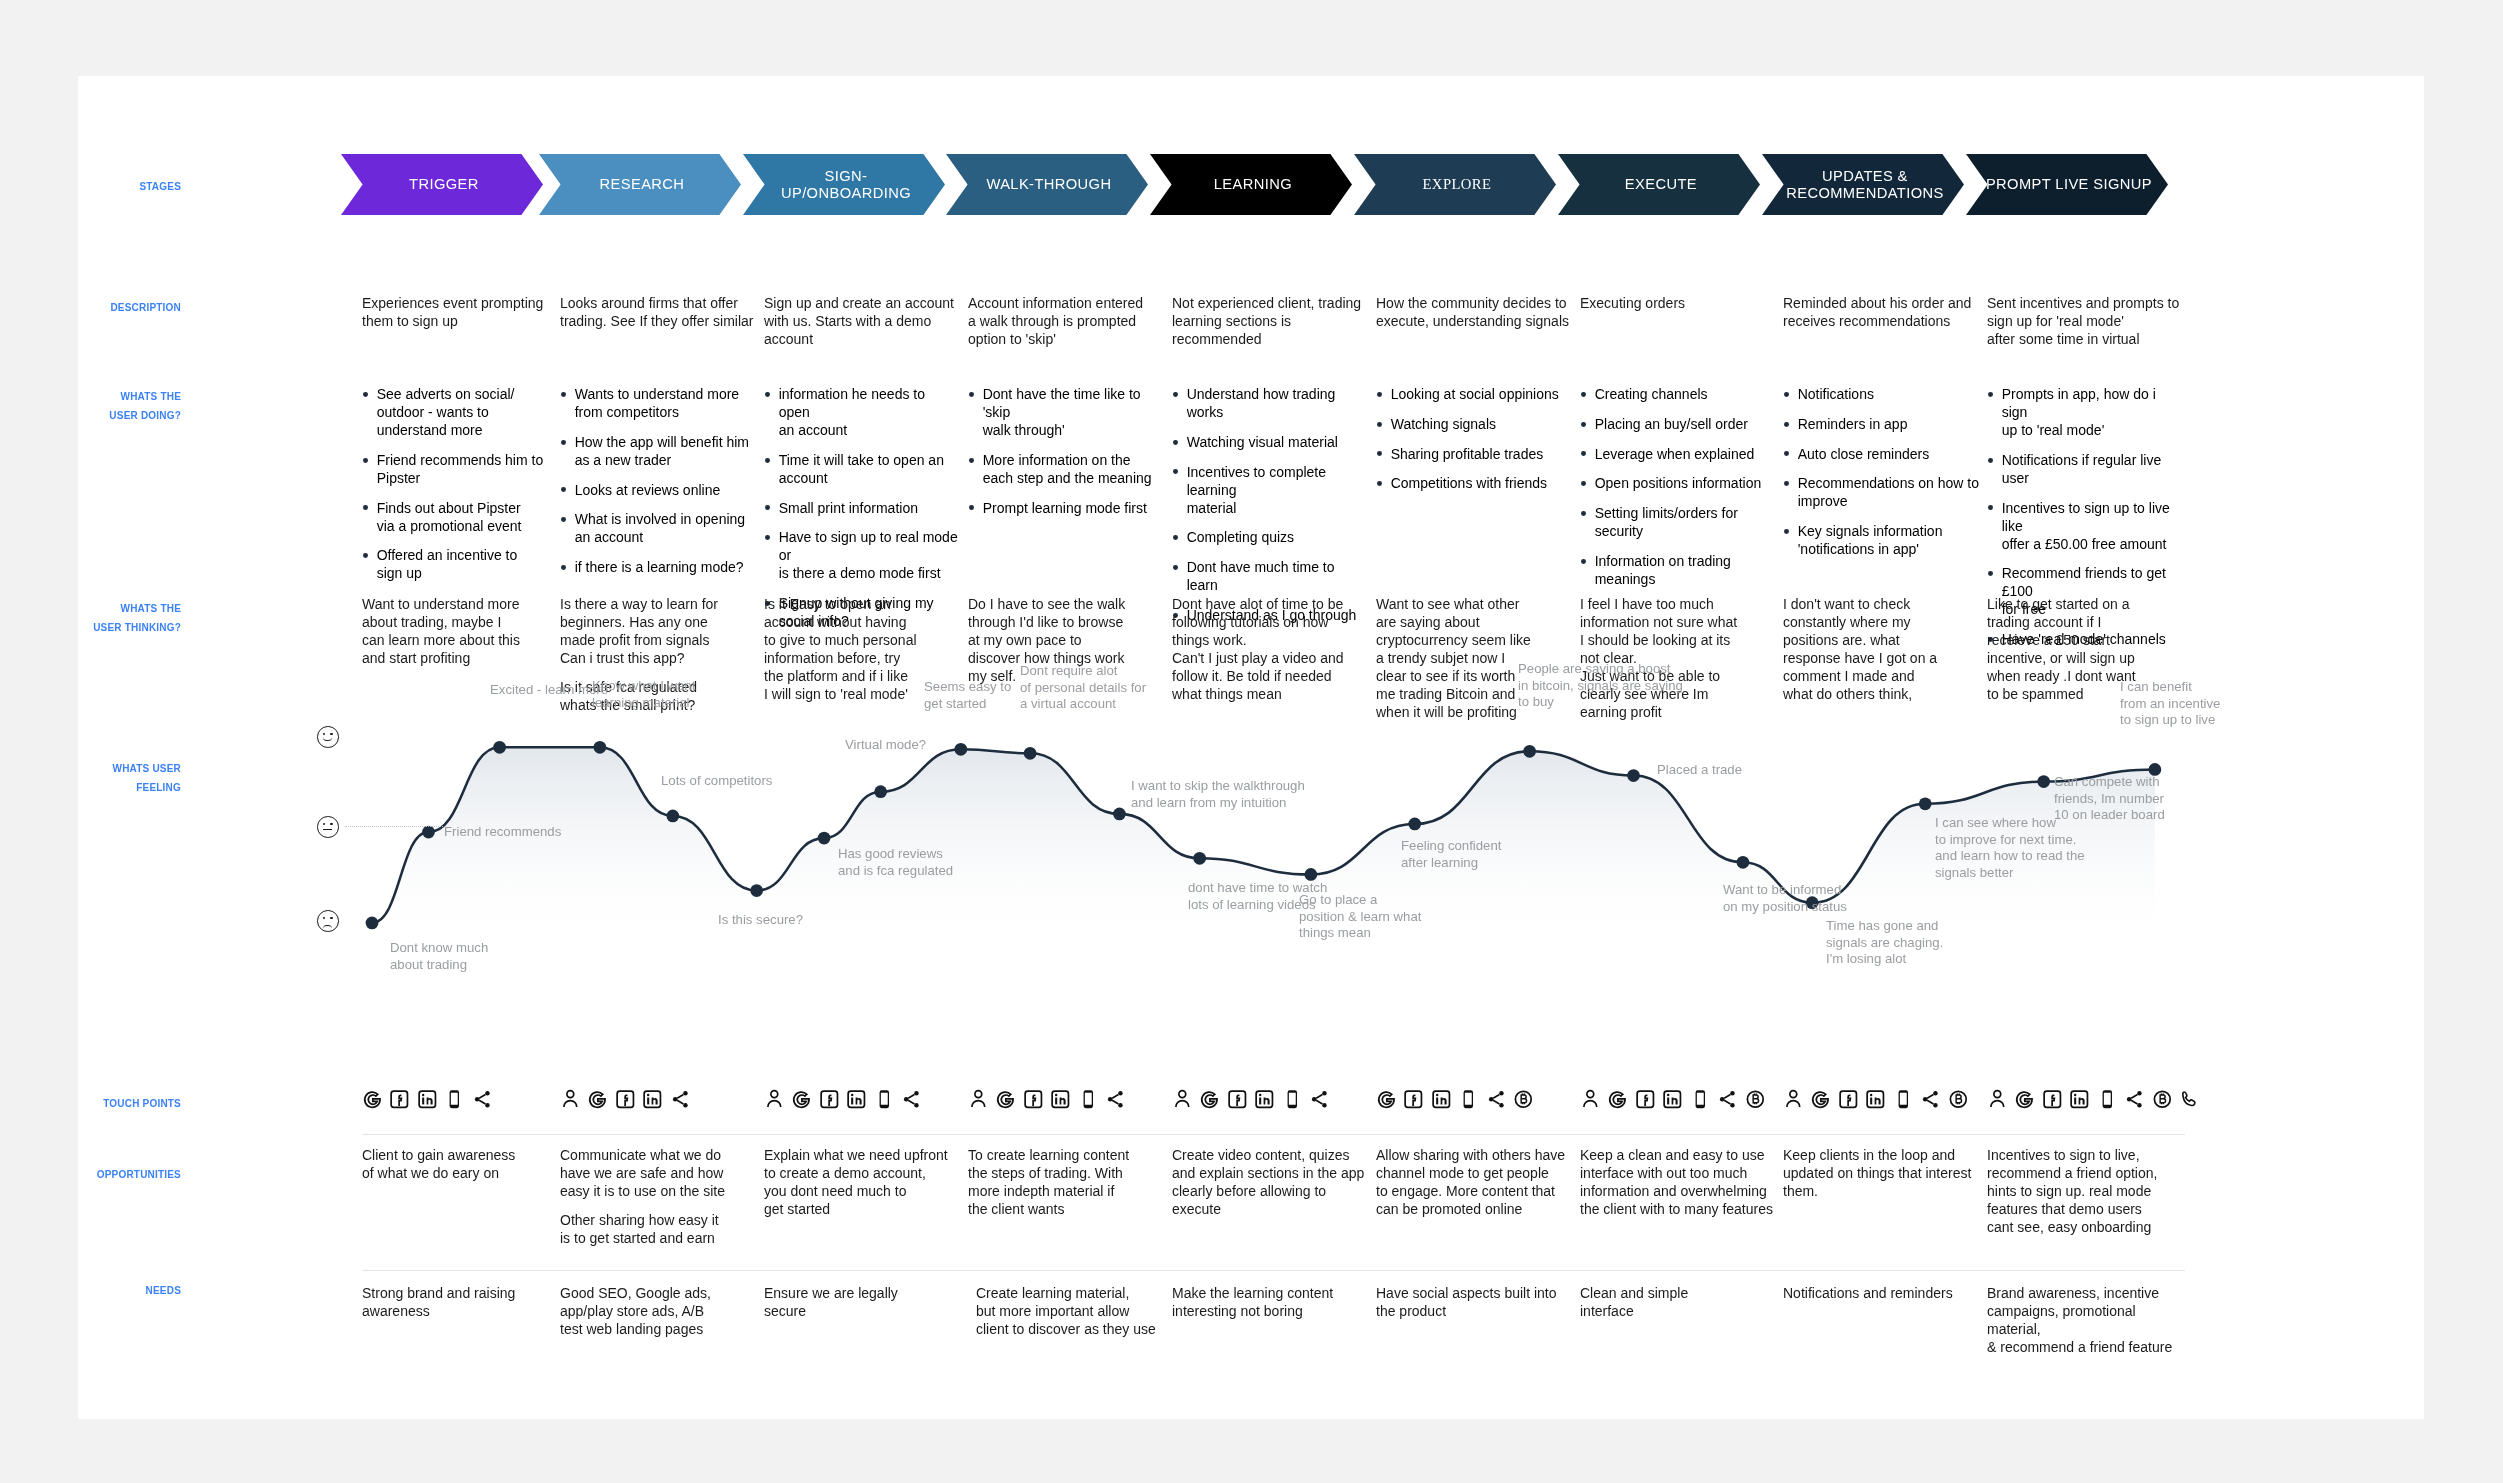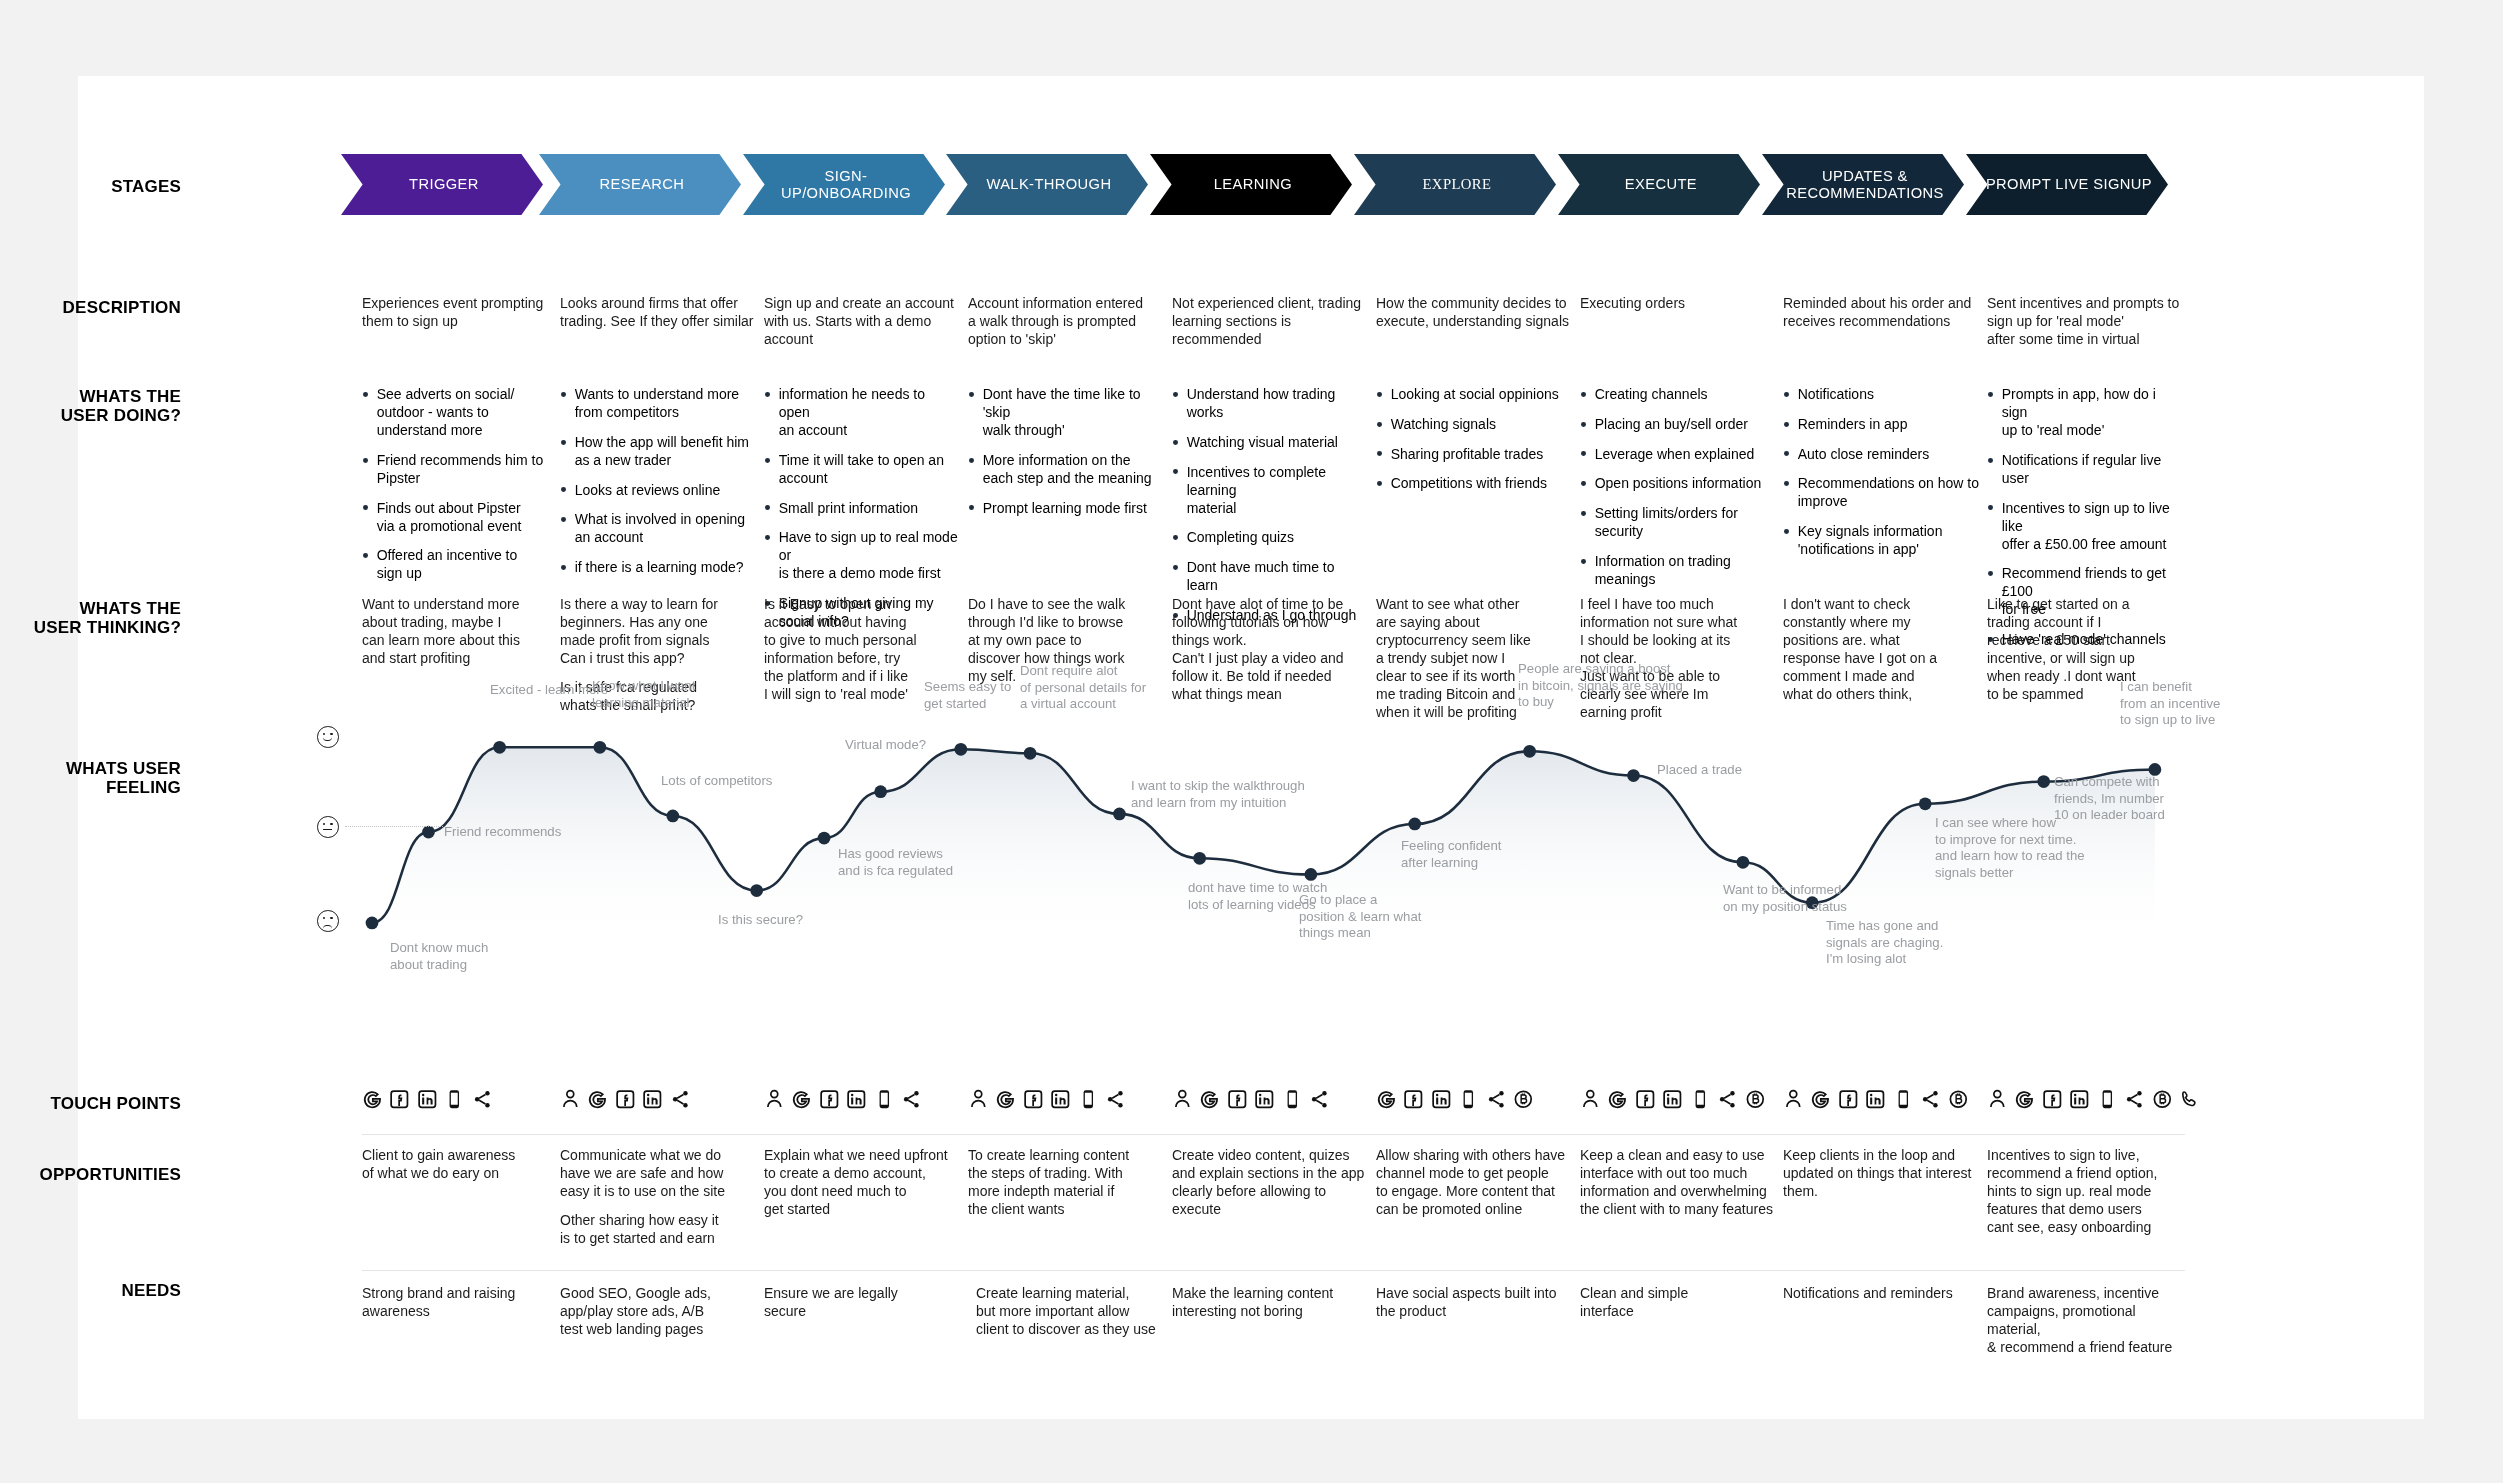--- a/index.html
+++ b/index.html
@@ -13,23 +13,23 @@
     position: absolute;
     left: 78px; top: 76px;
     width: 2346px; height: 1343px;
     background: #ffffff;
   }
   
   .row-label {
     position: absolute;
     width: 157px;
     text-align: right;
-    font-size: 17px;
+    font-size: 10px;
     font-weight: bold;
-    color: #000000;
+    color: #3b82f6;
     letter-spacing: 0.2px;
     line-height: 18.6px;
   }
   .chevron {
     position: absolute;
     height: 61px;
     display: flex;
     align-items: center;
     justify-content: center;
     color: #fff;
@@ -97,21 +97,21 @@
   .tp-group { position: absolute; display: flex; align-items: center; gap: 6.9px; }
   .tp-icon { width: 20.6px; height: 22.5px; display: block; }
   
   .divider { position: absolute; height: 1px; background: #e3e5e7; }
 </style>
 </head>
 <body>
 
 <div id="canvas">
     <div class="row-label" style="left: -54px; top: 102px; white-space: pre-line;">STAGES</div>
-    <div class="chevron" style="left: 263px; top: 78px; width: 202px; background: #4c1d95;">
+    <div class="chevron" style="left: 263px; top: 78px; width: 202px; background: #6d28d9;">
       <span style="white-space: pre-line;">TRIGGER</span>
     </div>
     <div class="chevron" style="left: 461px; top: 78px; width: 202px; background: rgb(74, 143, 192);">
       <span style="white-space: pre-line;">RESEARCH</span>
     </div>
     <div class="chevron" style="left: 665px; top: 78px; width: 202px; background: rgb(47, 119, 165);">
       <span style="white-space: pre-line;">SIGN-UP/ONBOARDING</span>
     </div>
     <div class="chevron" style="left: 868px; top: 78px; width: 202px; background: rgb(42, 95, 129);">
       <span style="white-space: pre-line;">WALK-THROUGH</span>

